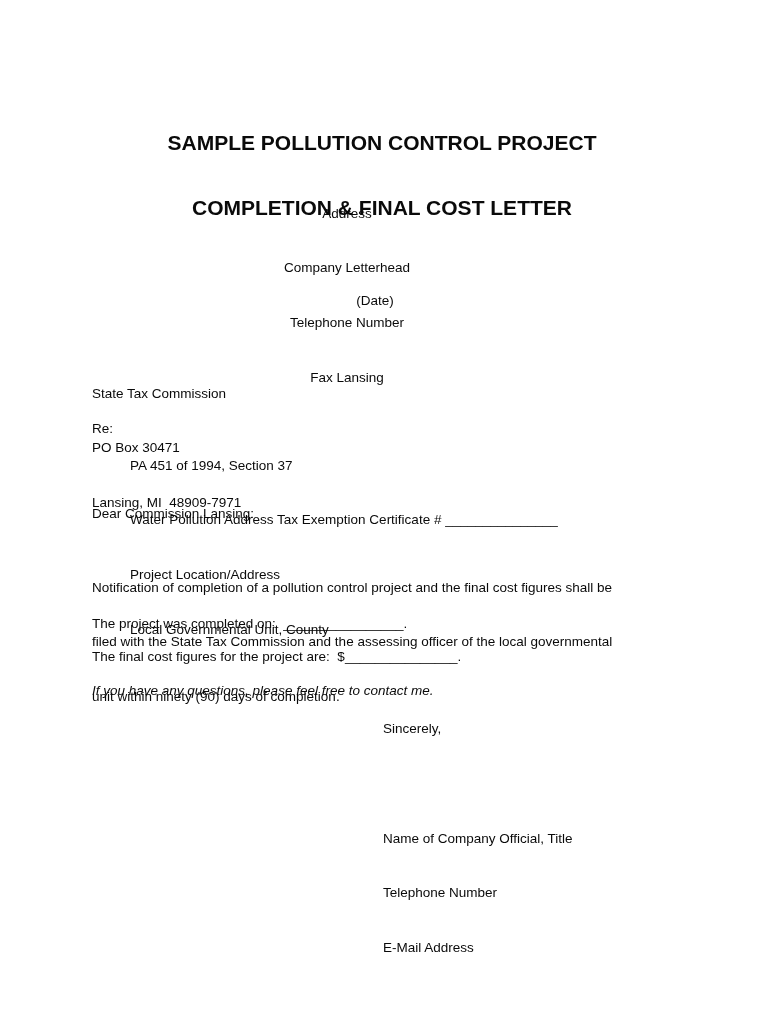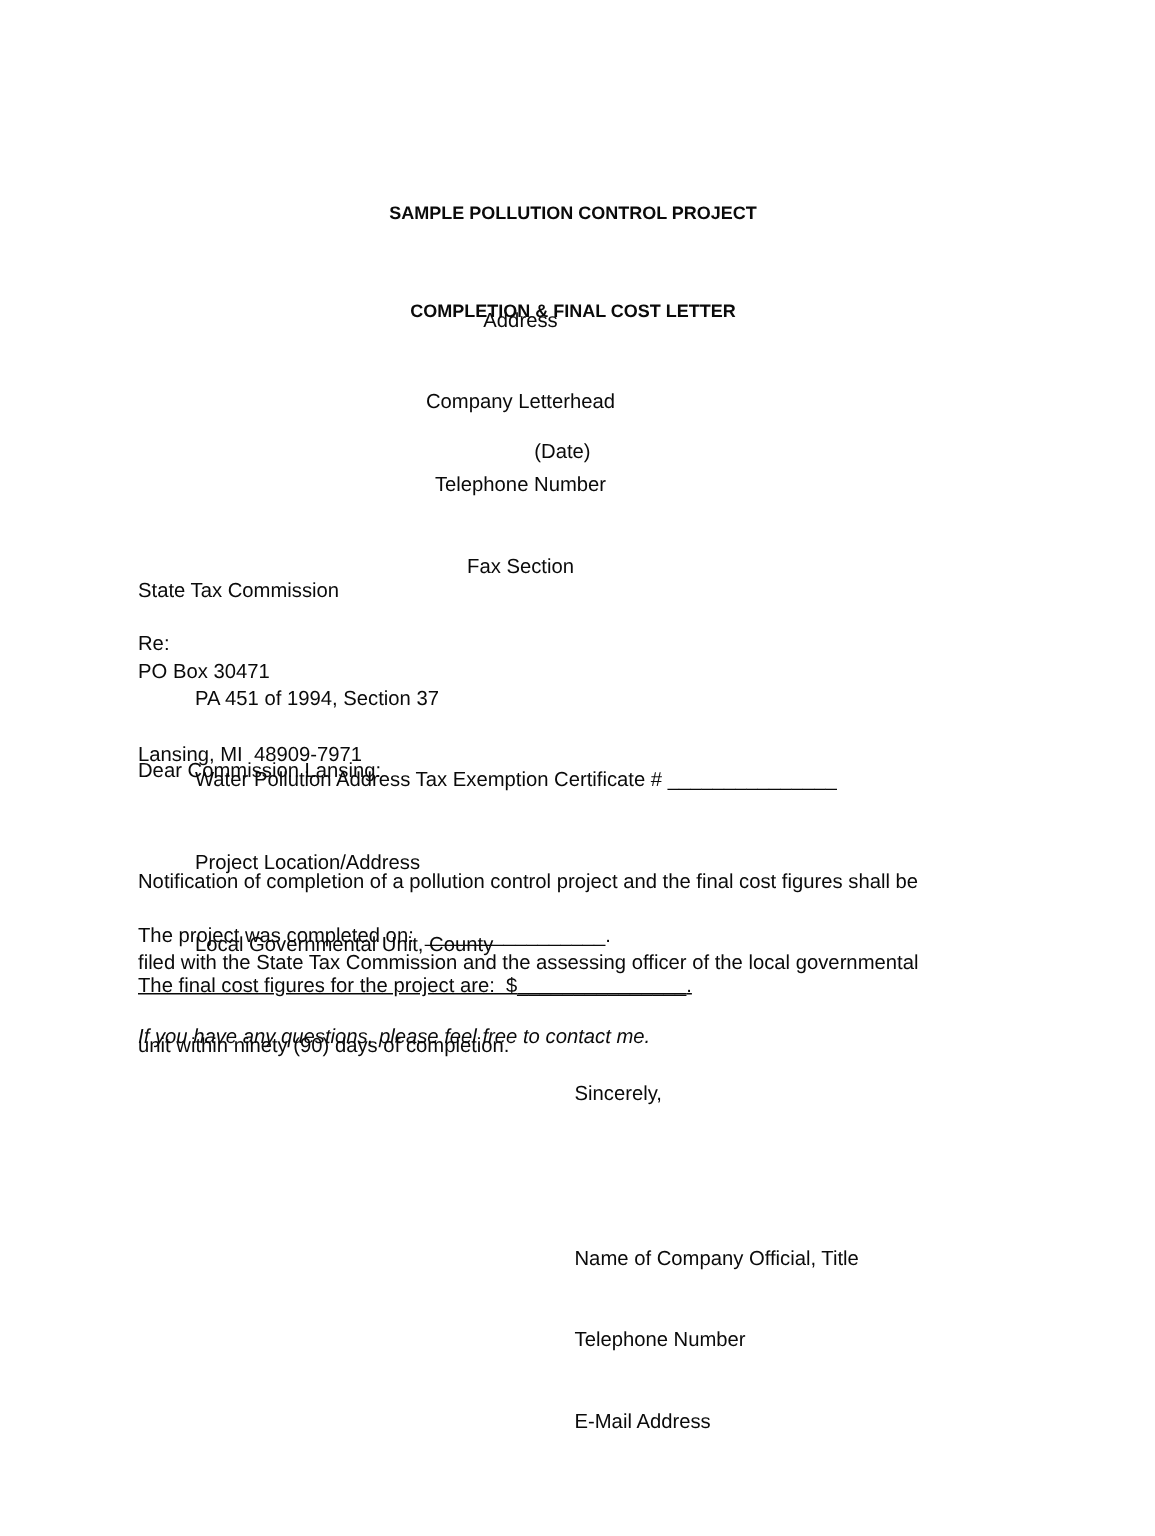--- a/index.html
+++ b/index.html
@@ -18,41 +18,41 @@
     line-height: 18.3px;
     white-space: pre-wrap;
     overflow: hidden;
   }
   .abs { position: absolute; }
 
   .title-block {
     top: 89px; left: 0; width: 764px;
     text-align: center;
     font-weight: bold;
-    font-size: 12px;
+    font-size: 21px;
     line-height: 21.5px;
   }
   .letterhead-block {
     top: 168px; left: 0; width: 694px;
     text-align: center;
   }
   .date-block {
     top: 292px; left: 0; width: 694px;
     text-align: center;
     padding-left: 28px;
   }
   .recipient-block { top: 348px; left: 92px; }
 
   .re-block { top: 420px; left: 92px; display: flex; }
   .re-label { width: 38px; flex: 0 0 38px; }
 
   .salutation-block { top: 505px; left: 92px; }
   .paragraph-block  { top: 542px; left: 92px; width: 606px; }
   .completed-block  { top: 615px; left: 92px; }
-  .cost-block       { top: 648px; left: 92px; text-decoration: underline; }
+  .cost-block       { top: 648px; left: 92px; }
   .contact-block    { top: 682px; left: 92px; font-style: italic; }
   .closing-block    { top: 720px; left: 383px; }
   .signature-block  { top: 793px; left: 383px; }
 
   .blank { letter-spacing: 0; }
 </style>
 </head>
 <body>
 
 <div class="page">
@@ -61,21 +61,21 @@
   <div class="abs title-block">
     <div>SAMPLE POLLUTION CONTROL PROJECT</div>
     <div>COMPLETION &amp; FINAL COST LETTER</div>
   </div>
 
   
   <div class="abs letterhead-block">
     <div>Address</div>
     <div>Company Letterhead</div>
     <div>Telephone Number</div>
-    <div>Fax Section</div>
+    <div>Fax Lansing</div>
   </div>
 
   
   <div class="abs date-block">(Date)</div>
 
   
   <div class="abs recipient-block">
     <div>State Tax Commission</div>
     <div>PO Box 30471</div>
     <div>Lansing, MI  48909-7971</div>

